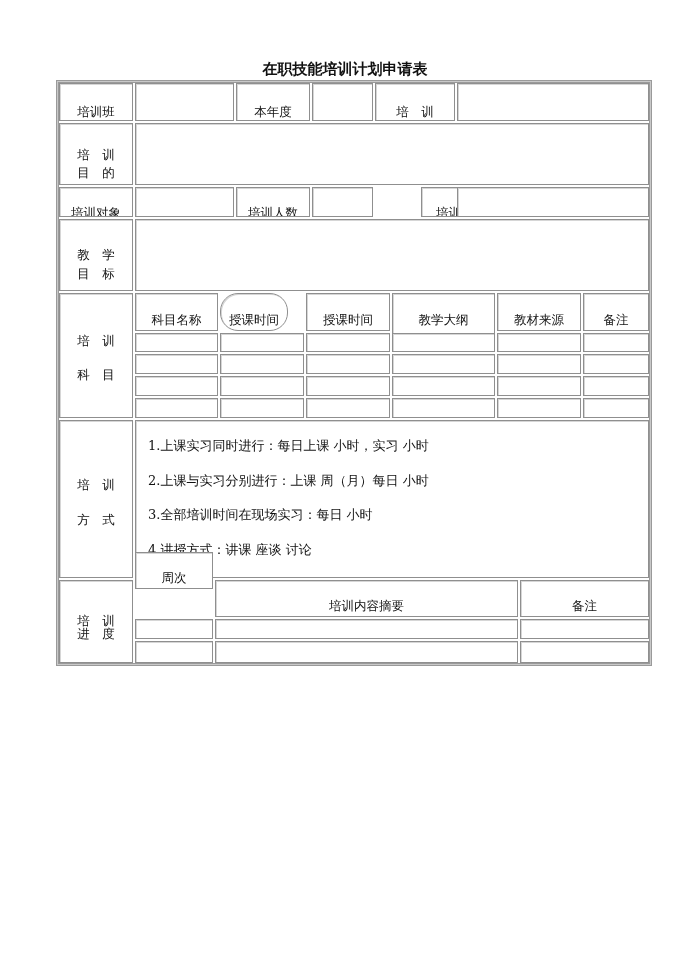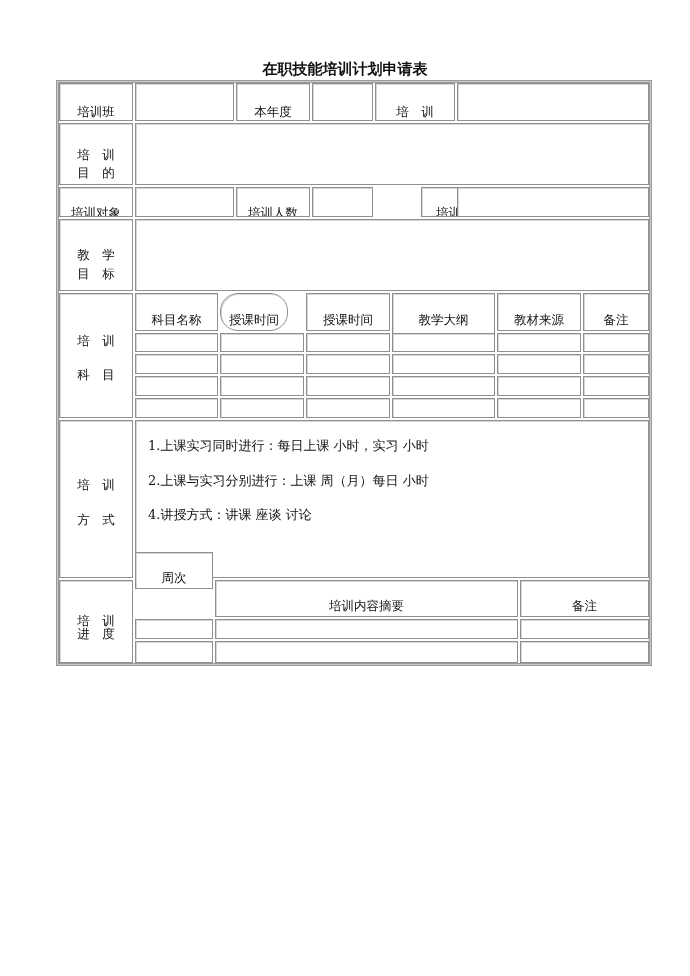--- a/index.html
+++ b/index.html
@@ -138,20 +138,21 @@
 </div>
 
 <div class="cell" style="left:59px;top:420px;width:74px;height:158px;">
   <div class="v2" style="top:55px;">培　训</div>
   <div class="v2" style="top:90px;">方　式</div>
 </div>
 <div class="cell" style="left:135px;top:420px;width:514px;height:158px;">
   <div class="mode-lines">
     <div>1.上课实习同时进行：每日上课  小时，实习  小时</div>
     <div>2.上课与实习分别进行：上课  周（月）每日  小时</div>
+    <div>3.全部培训时间在现场实习：每日  小时</div>
     <div>4.讲授方式：讲课  座谈  讨论</div>
   </div>
 </div>
 
 <div class="cell" style="left:59px;top:580px;width:74px;height:83px;">
   <div class="v2" style="top:31px;">培　训</div>
   <div class="v2" style="top:44px;">进　度</div>
 </div>
 <div class="cell" style="left:135px;top:552px;width:78px;height:37px;">
     <span class="lbl" style="top:17px;">周次</span>

